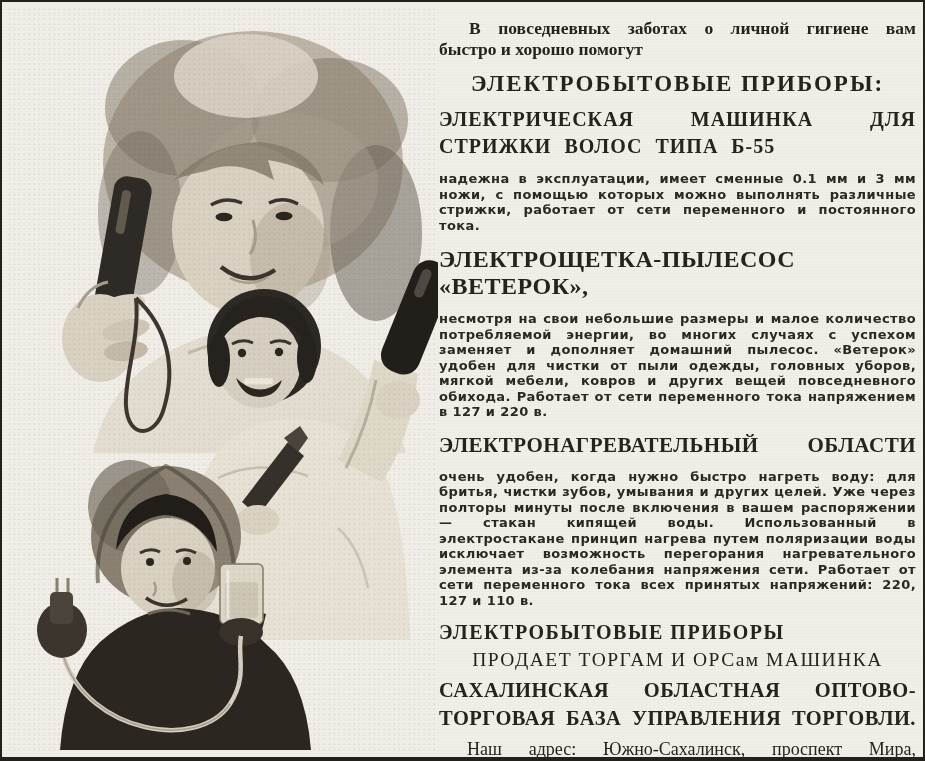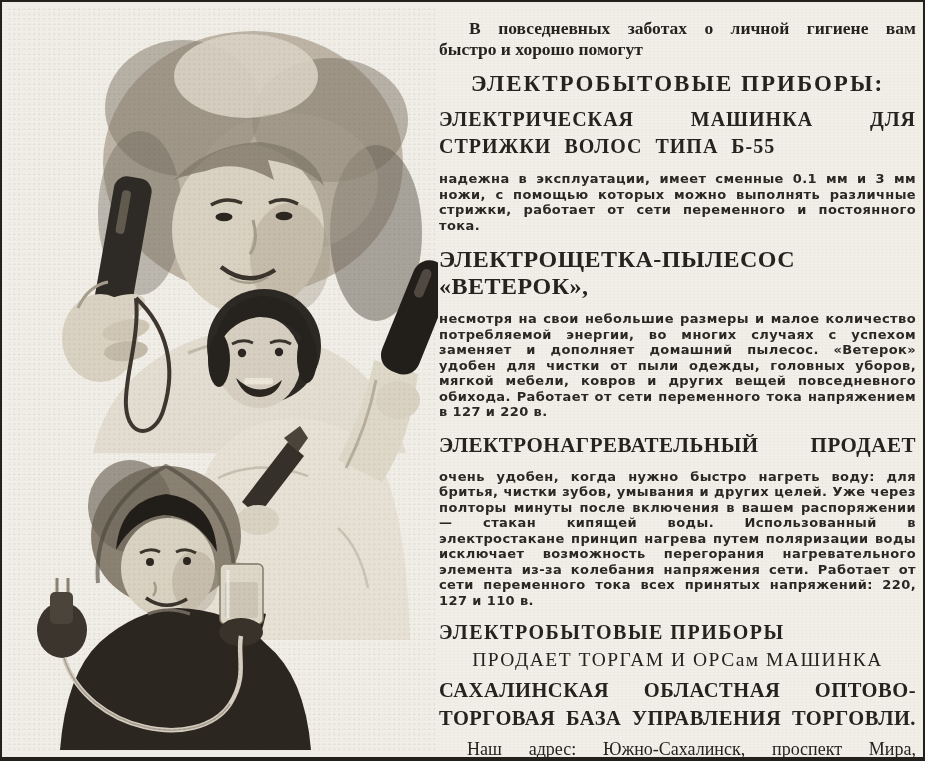--- a/index.html
+++ b/index.html
@@ -210,21 +210,21 @@
       <div class="jline">ЭЛЕКТРИЧЕСКАЯ МАШИНКА ДЛЯ</div>
       <div style="word-spacing:7px;">СТРИЖКИ ВОЛОС ТИПА Б-55</div>
     </div>
 
     <div class="body-sm">надежна в эксплуатации, имеет сменные 0.1 мм и 3 мм ножи, с помощью которых можно выполнять различные стрижки, работает от сети переменного и постоянного тока.</div>
 
     <div class="h-sub jline">ЭЛЕКТРОЩЕТКА-ПЫЛЕСОС «ВЕТЕРОК»,</div>
 
     <div class="body-sm">несмотря на свои небольшие размеры и малое количество потребляемой энергии, во многих случаях с успехом заменяет и дополняет домашний пылесос. «Ветерок» удобен для чистки от пыли одежды, головных уборов, мягкой мебели, ковров и других вещей повседневного обихода. Работает от сети переменного тока напряжением в 127 и 220 в.</div>
 
-    <div class="h-sub jline" style="font-size:21px;">ЭЛЕКТРОНАГРЕВАТЕЛЬНЫЙ ПРОДАЕТ</div>
+    <div class="h-sub jline" style="font-size:21px;">ЭЛЕКТРОНАГРЕВАТЕЛЬНЫЙ ОБЛАСТИ</div>
 
     <div class="body-sm">очень удобен, когда нужно быстро нагреть воду: для бритья, чистки зубов, умывания и других целей. Уже через полторы минуты после включения в вашем распоряжении — стакан кипящей воды. Использованный в электростакане принцип нагрева путем поляризации воды исключает возможность перегорания нагревательного элемента из-за колебания напряжения сети. Работает от сети переменного тока всех принятых напряжений: 220, 127 и 110 в.</div>
 
     <div class="h-footer">ЭЛЕКТРОБЫТОВЫЕ ПРИБОРЫ</div>
 
     <div class="footer-line">ПРОДАЕТ ТОРГАМ И ОРСам МАШИНКА</div>
 
     <div class="h-seller">
       <div class="jline">САХАЛИНСКАЯ ОБЛАСТНАЯ ОПТОВО-</div>
       <div class="jline">ТОРГОВАЯ БАЗА УПРАВЛЕНИЯ ТОРГОВЛИ.</div>

